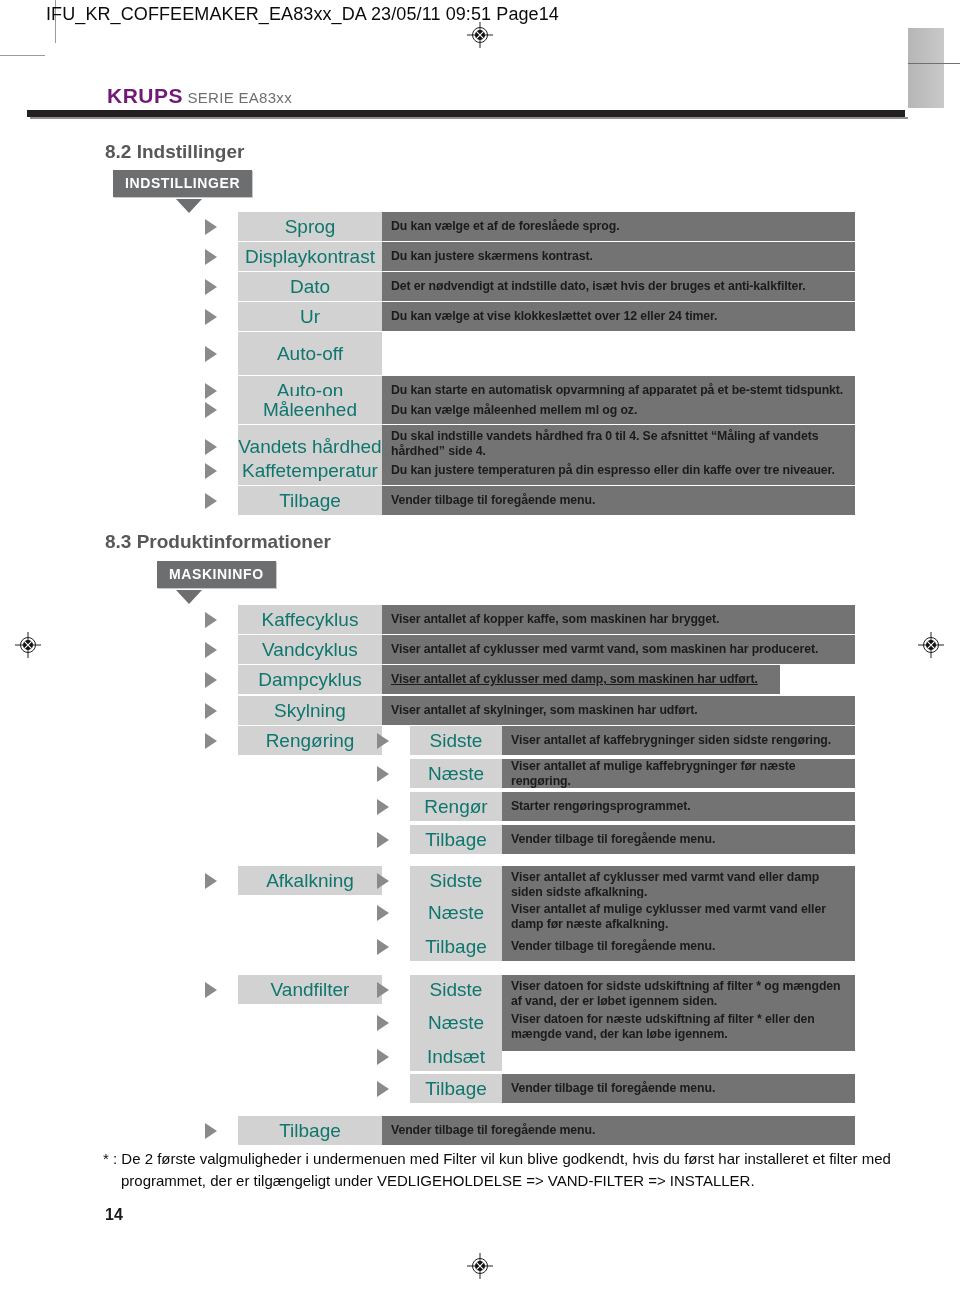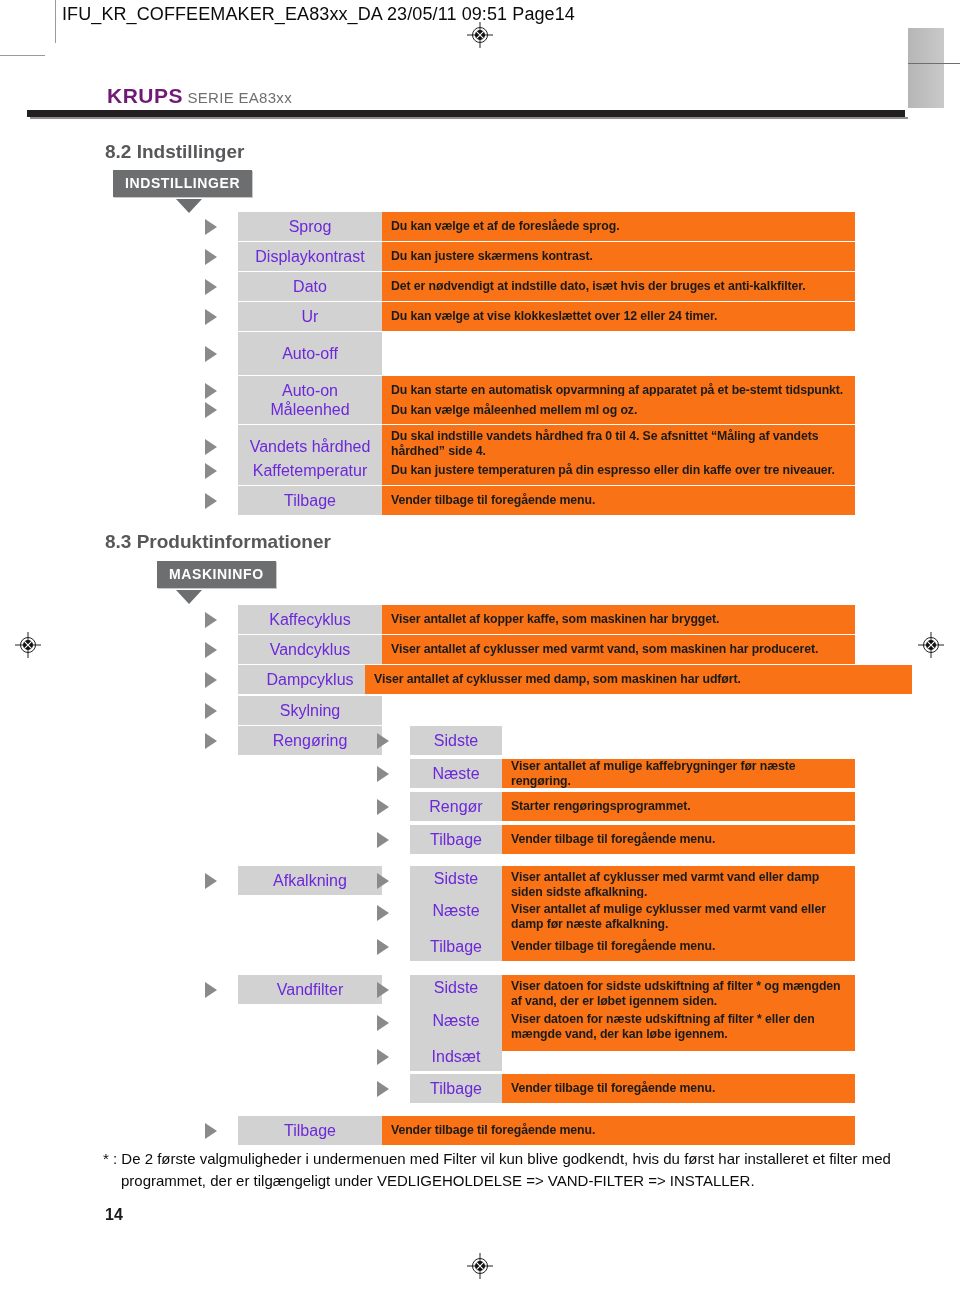--- a/index.html
+++ b/index.html
@@ -28,21 +28,21 @@
   }
   .reg {
     position: absolute;
     width: 26px; height: 26px;
   }
   .reg svg { display:block; }
 
   
   .filehead {
     position: absolute;
-    left: 62px; top: 4px;
+    left: 46px; top: 4px;
     font-size: 18px;
     letter-spacing: 0.1px;
     color: #0b0b0b;
     white-space: nowrap;
     font-family: "Liberation Sans", sans-serif;
   }
 
   
   .tintblock {
     position: absolute;
@@ -128,34 +128,34 @@
     border-bottom: 8px solid transparent;
     border-left: 12px solid #8a8a8d;
     top: 7px;
   }
 
   .label {
     position: absolute;
     top: 0;
     height: 100%;
     background: #d2d2d2;
-    color: #6d28d9;
-    font-size: 16px;
+    color: #0f766e;
+    font-size: 19px;
     display: flex;
     align-items: center;
     justify-content: center;
     box-sizing: border-box;
   }
   .label.topalign { align-items: flex-start; padding-top: 4px; }
 
   .desc {
     position: absolute;
     top: 0;
     height: 100%;
-    background: #f97316;
+    background: #737373;
     color: #1b1b1b;
     font-size: 12.3px;
     font-weight: bold;
     line-height: 14.5px;
     padding: 4px 8px 0 9px;
     box-sizing: border-box;
     letter-spacing: -0.1px;
   }
   .desc.mid { display: flex; align-items: center; padding-top: 0; }
 
@@ -301,34 +301,36 @@
   <div class="desc mid" style="left:177px; width:473px;">Viser antallet af kopper kaffe, som maskinen har brygget.</div>
 </div>
 <div class="row" style="left:205px; top:635px; width:650px;">
   <div class="arrow" style="left:0;"></div>
   <div class="label" style="left:33px; width:144px;">Vandcyklus</div>
   <div class="desc mid" style="left:177px; width:473px;">Viser antallet af cyklusser med varmt vand, som maskinen har produceret.</div>
 </div>
 <div class="row" style="left:205px; top:665px; width:650px;">
   <div class="arrow" style="left:0;"></div>
   <div class="label" style="left:33px; width:144px;">Dampcyklus</div>
-  <div class="desc mid" style="left:160px; width:547px;">Viser antallet af cyklusser med damp, som maskinen har udført.</div>
+  <div class="desc mid" style="left:177px; width:398px;text-decoration:underline;">Viser antallet af cyklusser med damp, som maskinen har udført.</div>
 </div>
 <div class="row" style="left:205px; top:696px; width:650px;">
   <div class="arrow" style="left:0;"></div>
   <div class="label" style="left:33px; width:144px;">Skylning</div>
+  <div class="desc mid" style="left:177px; width:473px;">Viser antallet af skylninger, som maskinen har udført.</div>
 </div>
 
 <div class="row" style="left:205px; top:726px; width:180px;">
   <div class="arrow" style="left:0;"></div>
   <div class="label" style="left:33px; width:144px;">Rengøring</div>
 </div>
 <div class="row" style="left:377px; top:726px; width:478px;">
   <div class="arrow" style="left:0;"></div>
   <div class="label" style="left:33px; width:92px;">Sidste</div>
+  <div class="desc mid" style="left:125px; width:353px;">Viser antallet af kaffebrygninger siden sidste rengøring.</div>
 </div>
 <div class="row" style="left:377px; top:759px; width:478px;">
   <div class="arrow" style="left:0;"></div>
   <div class="label" style="left:33px; width:92px;">Næste</div>
   <div class="desc mid" style="left:125px; width:353px;">Viser antallet af mulige kaffebrygninger før næste rengøring.</div>
 </div>
 <div class="row" style="left:377px; top:792px; width:478px;">
   <div class="arrow" style="left:0;"></div>
   <div class="label" style="left:33px; width:92px;">Rengør</div>
   <div class="desc mid" style="left:125px; width:353px;">Starter rengøringsprogrammet.</div>

